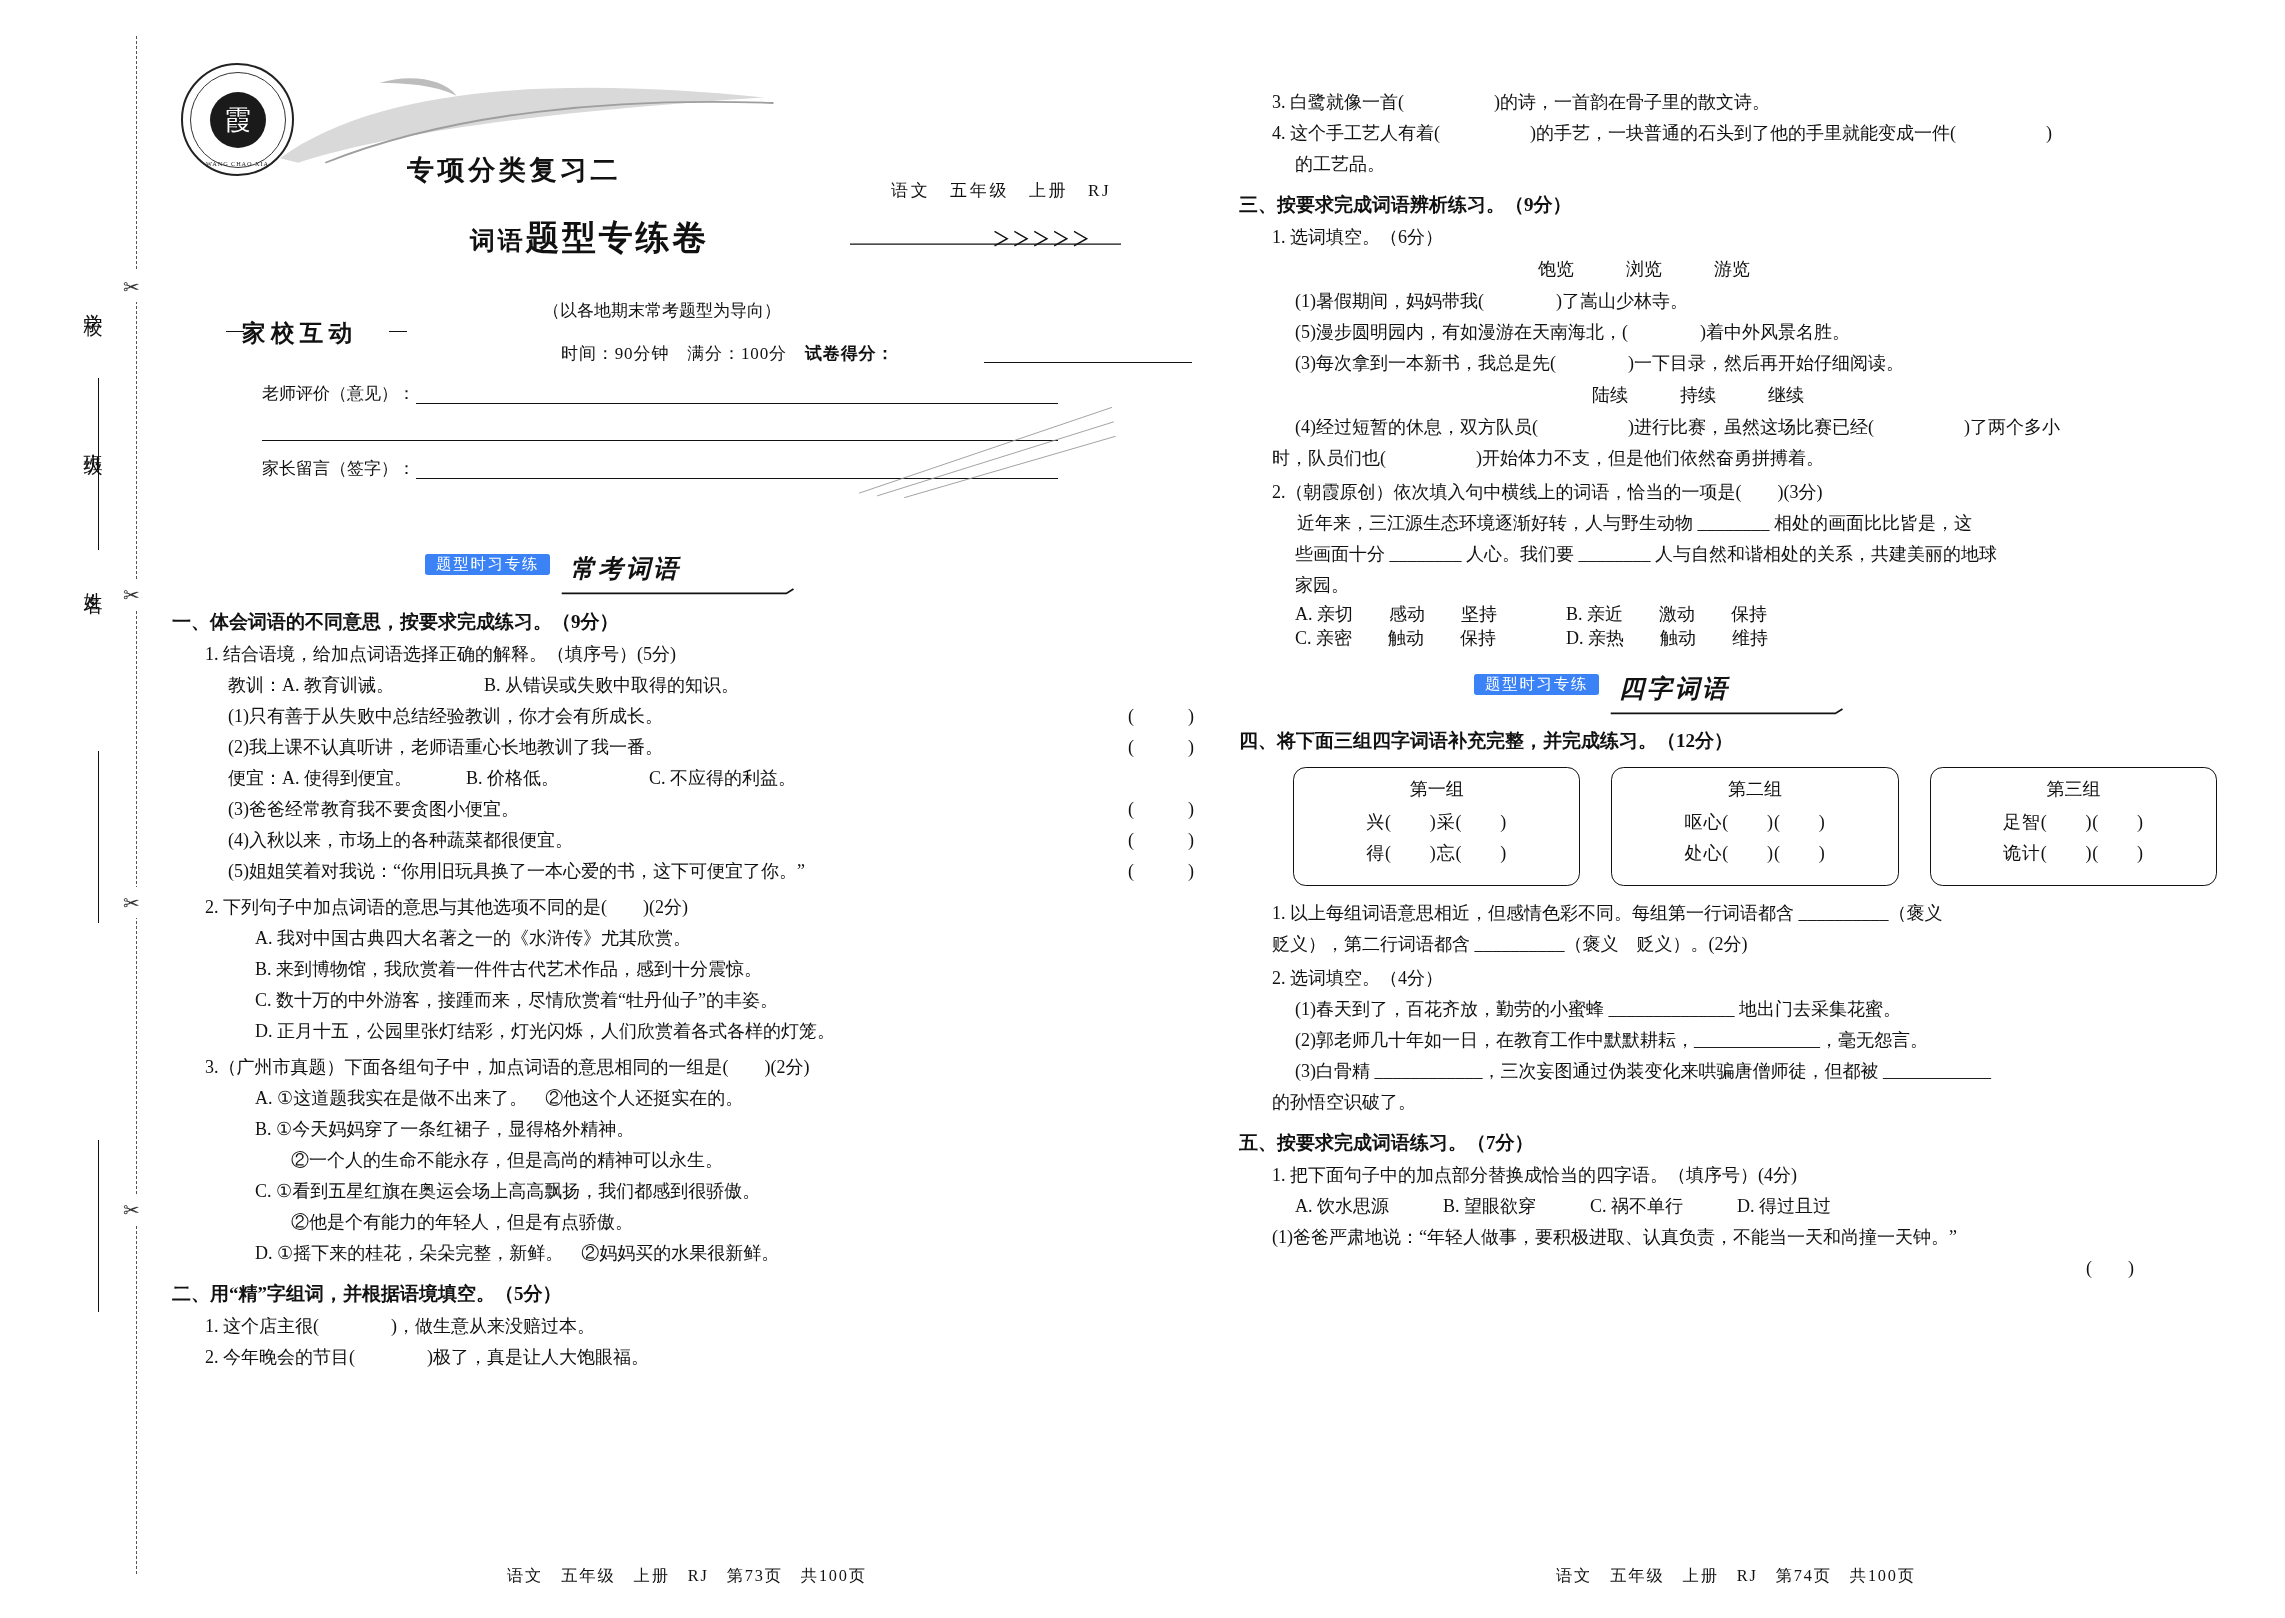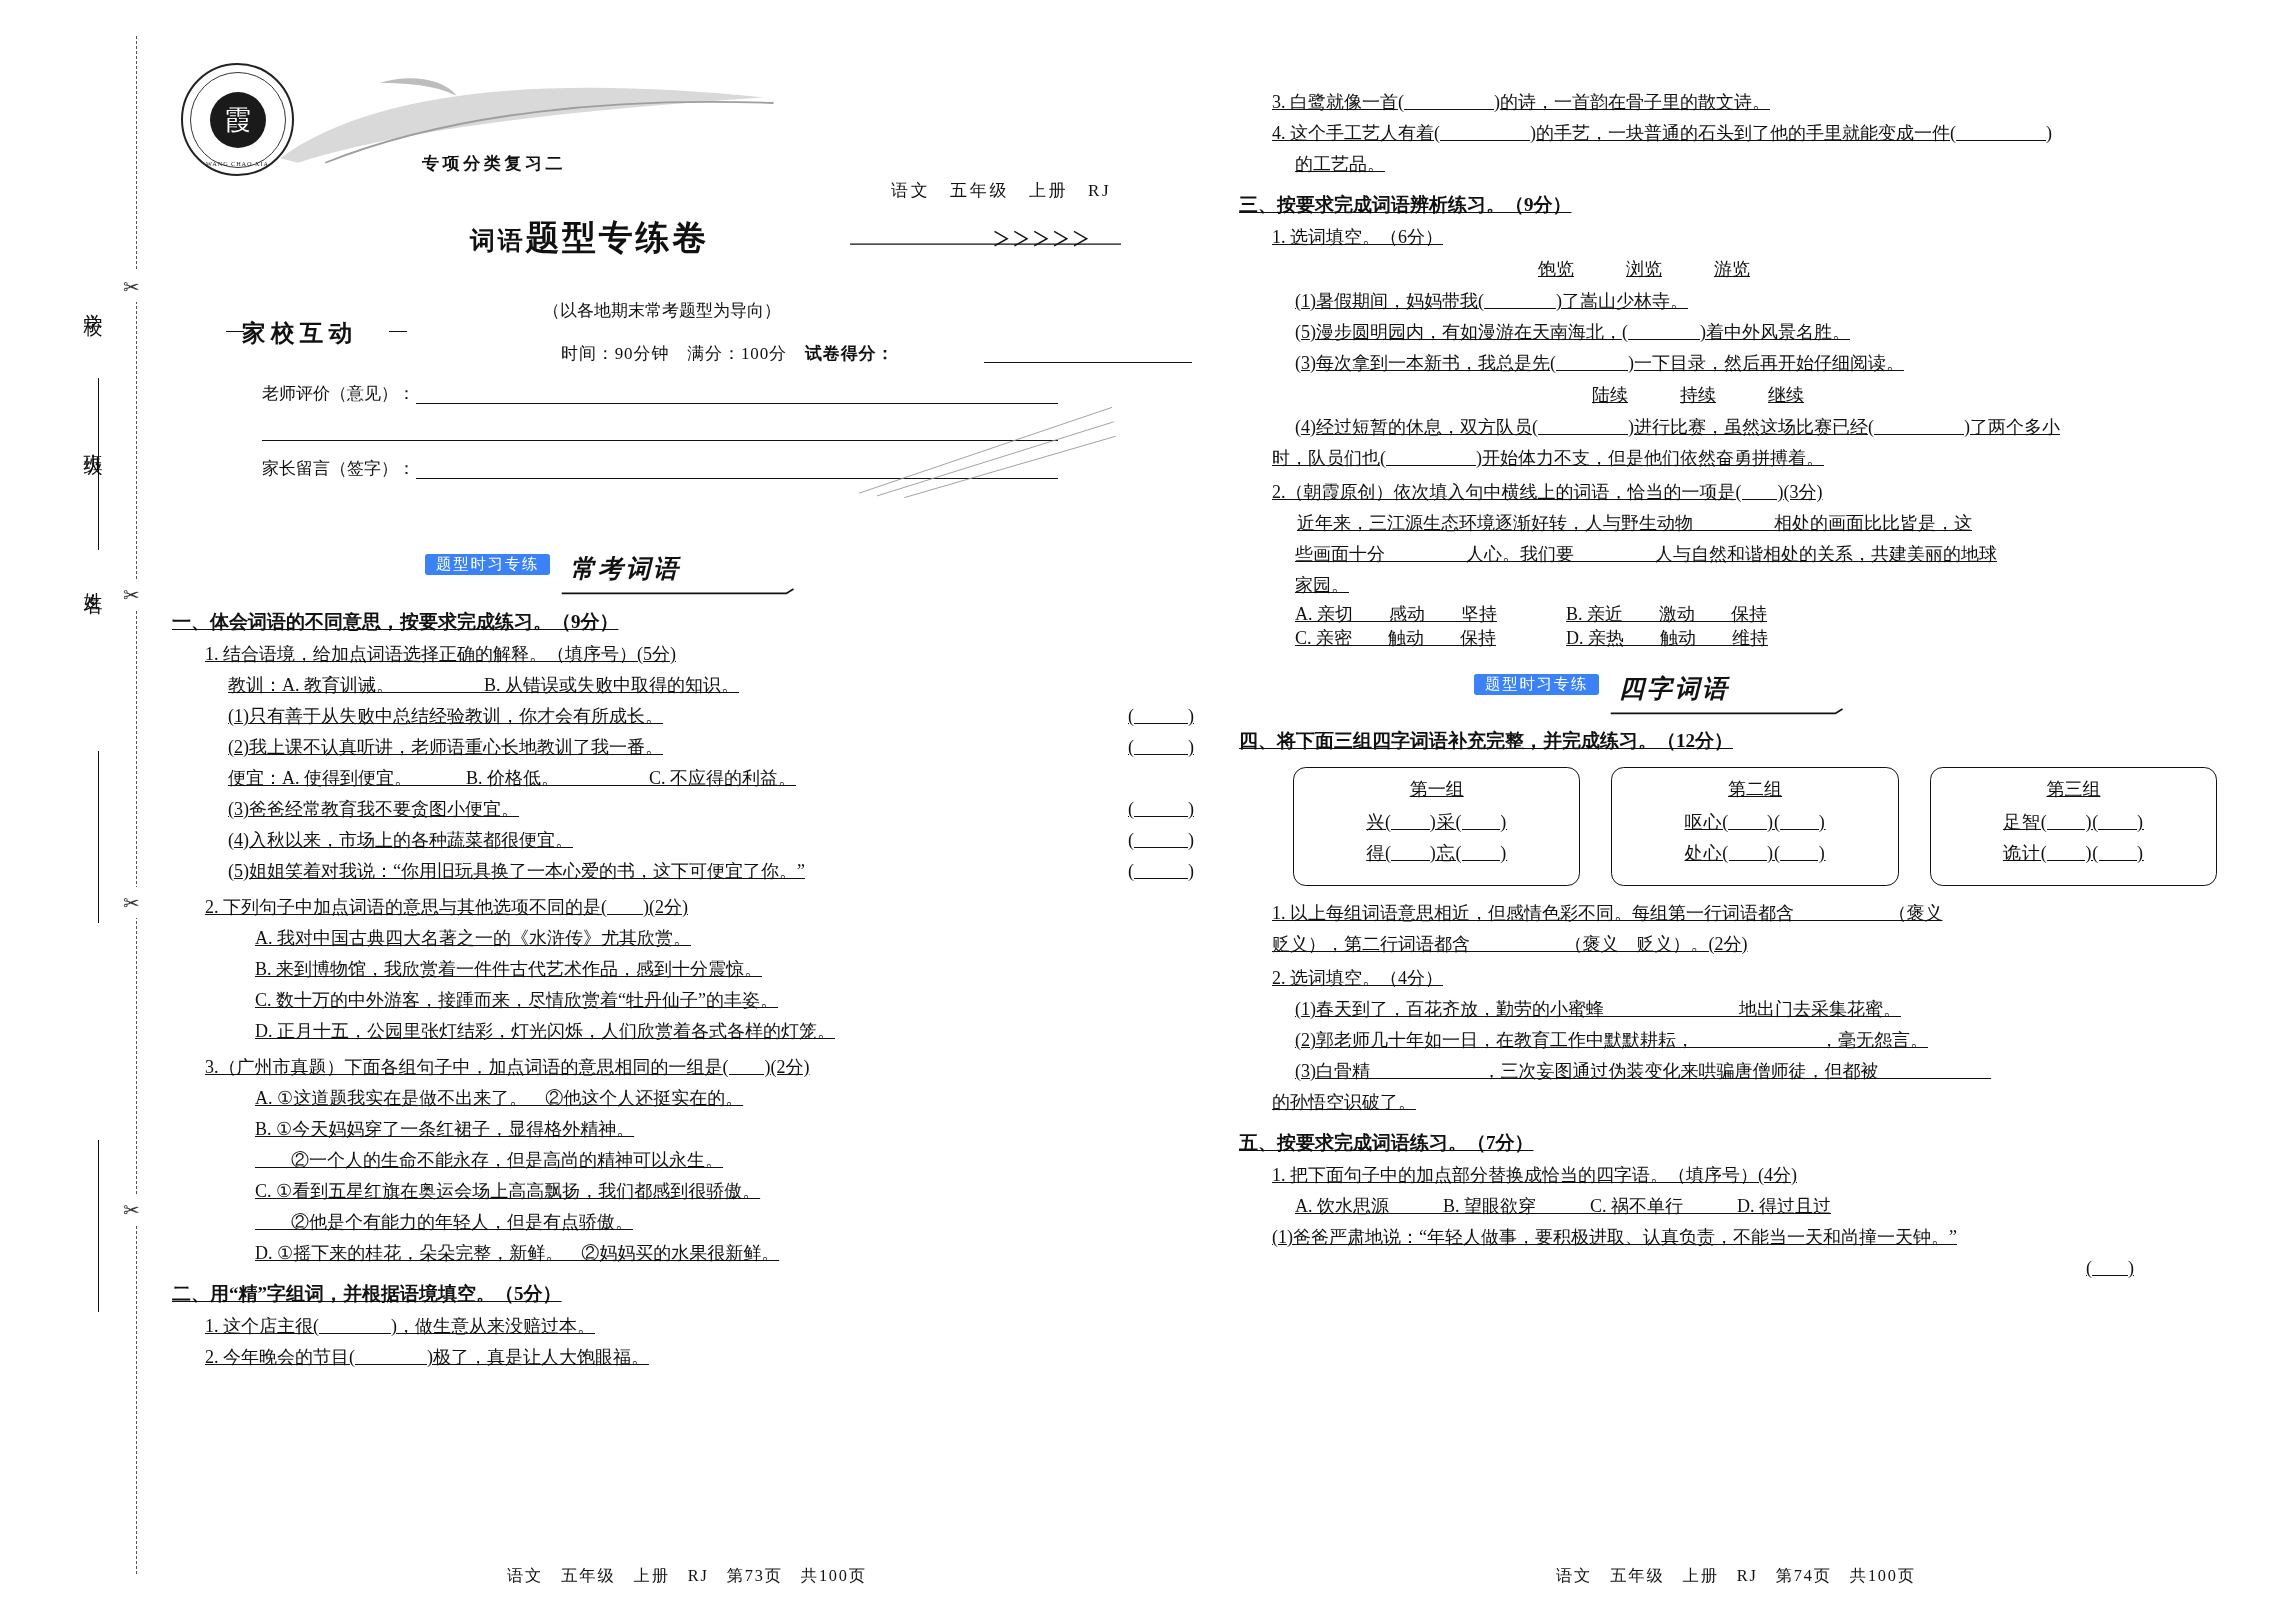--- a/index.html
+++ b/index.html
@@ -8,32 +8,32 @@
 
   
   .binding{position:absolute;left:136px;top:36px;width:0;height:1538px;border-left:1.8px dashed #555;}
   .scissor{position:absolute;left:123px;font-size:20px;color:#333;background:#fff;padding:3.6px 0;}
 
   .vfields{position:absolute;left:80px;top:299px;width:54px;}
   .vfield{writing-mode:vertical-rl;text-orientation:upright;font-size:19px;letter-spacing:3.6px;margin-bottom:109px;color:#111;}
   .vline{position:absolute;border-left:0.9px solid #111;height:172px;}
 
   
-  .col{position:absolute;top:54px;text-decoration:underline;}
+  .col{position:absolute;top:54px;}
   .colL{left:172px;width:1022px;}
   .colR{left:1239px;width:1004px;}
 
   
   .seal{position:absolute;left:181px;top:63px;width:109px;height:109px;border-radius:50%;border:2.7px solid #222;display:flex;align-items:center;justify-content:center;background:#fff;}
   .seal .inner{width:56px;height:56px;border-radius:50%;background:#1a1a1a;color:#fff;font-size:27px;display:flex;align-items:center;justify-content:center;font-family:"Liberation Serif",serif;}
   .seal .ring{position:absolute;width:94px;height:94px;border-radius:50%;border:0.9px solid #333;}
   .seal .subtxt{position:absolute;bottom:7.2px;font-size:6.3px;letter-spacing:0.9px;color:#222;}
 
   .swoosh{position:absolute;left:271px;top:72px;width:507px;height:100px;}
-  .title1{position:absolute;left:422px;top:152px;font-size:17px;font-weight:bold;letter-spacing:3.6px;}
+  .title1{position:absolute;left:407px;top:152px;font-size:27px;font-weight:bold;letter-spacing:3.6px;}
   .title2{position:absolute;left:470px;top:215px;font-size:34px;font-weight:bold;letter-spacing:2.7px;}
   .title2 .small{font-size:25px;font-weight:bold;}
   .subjinfo{position:absolute;left:891px;top:179px;font-size:17px;letter-spacing:2.7px;}
   .ribbon{position:absolute;left:850px;top:226px;width:271px;height:23.5px;}
   .guide{position:absolute;left:543px;top:299px;font-size:17px;}
   .timeline{position:absolute;left:561px;top:342px;font-size:17px;letter-spacing:0.9px;}
   .timeline b{font-weight:bold;}
   .scoreline{position:absolute;left:984px;top:342px;width:208px;border-bottom:0.9px solid #111;height:20px;}
 
   .jxhd{position:absolute;left:242px;top:317px;font-size:23.5px;font-weight:bold;letter-spacing:5.4px;}

